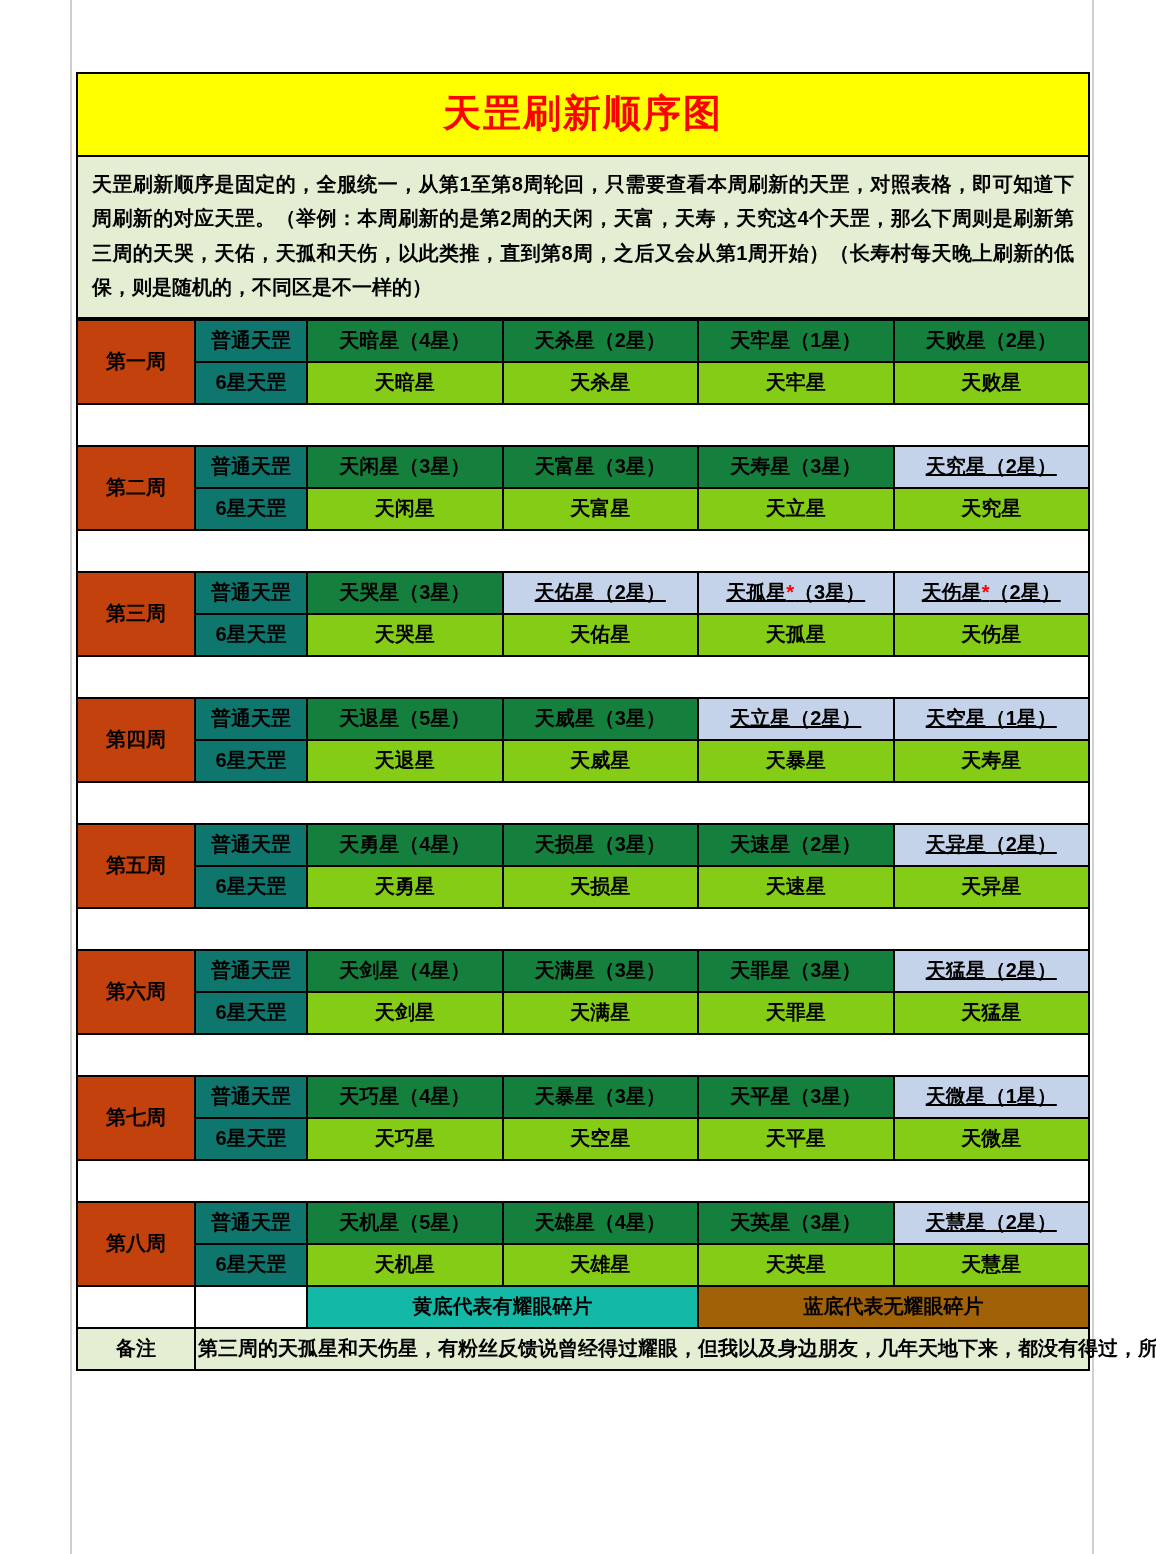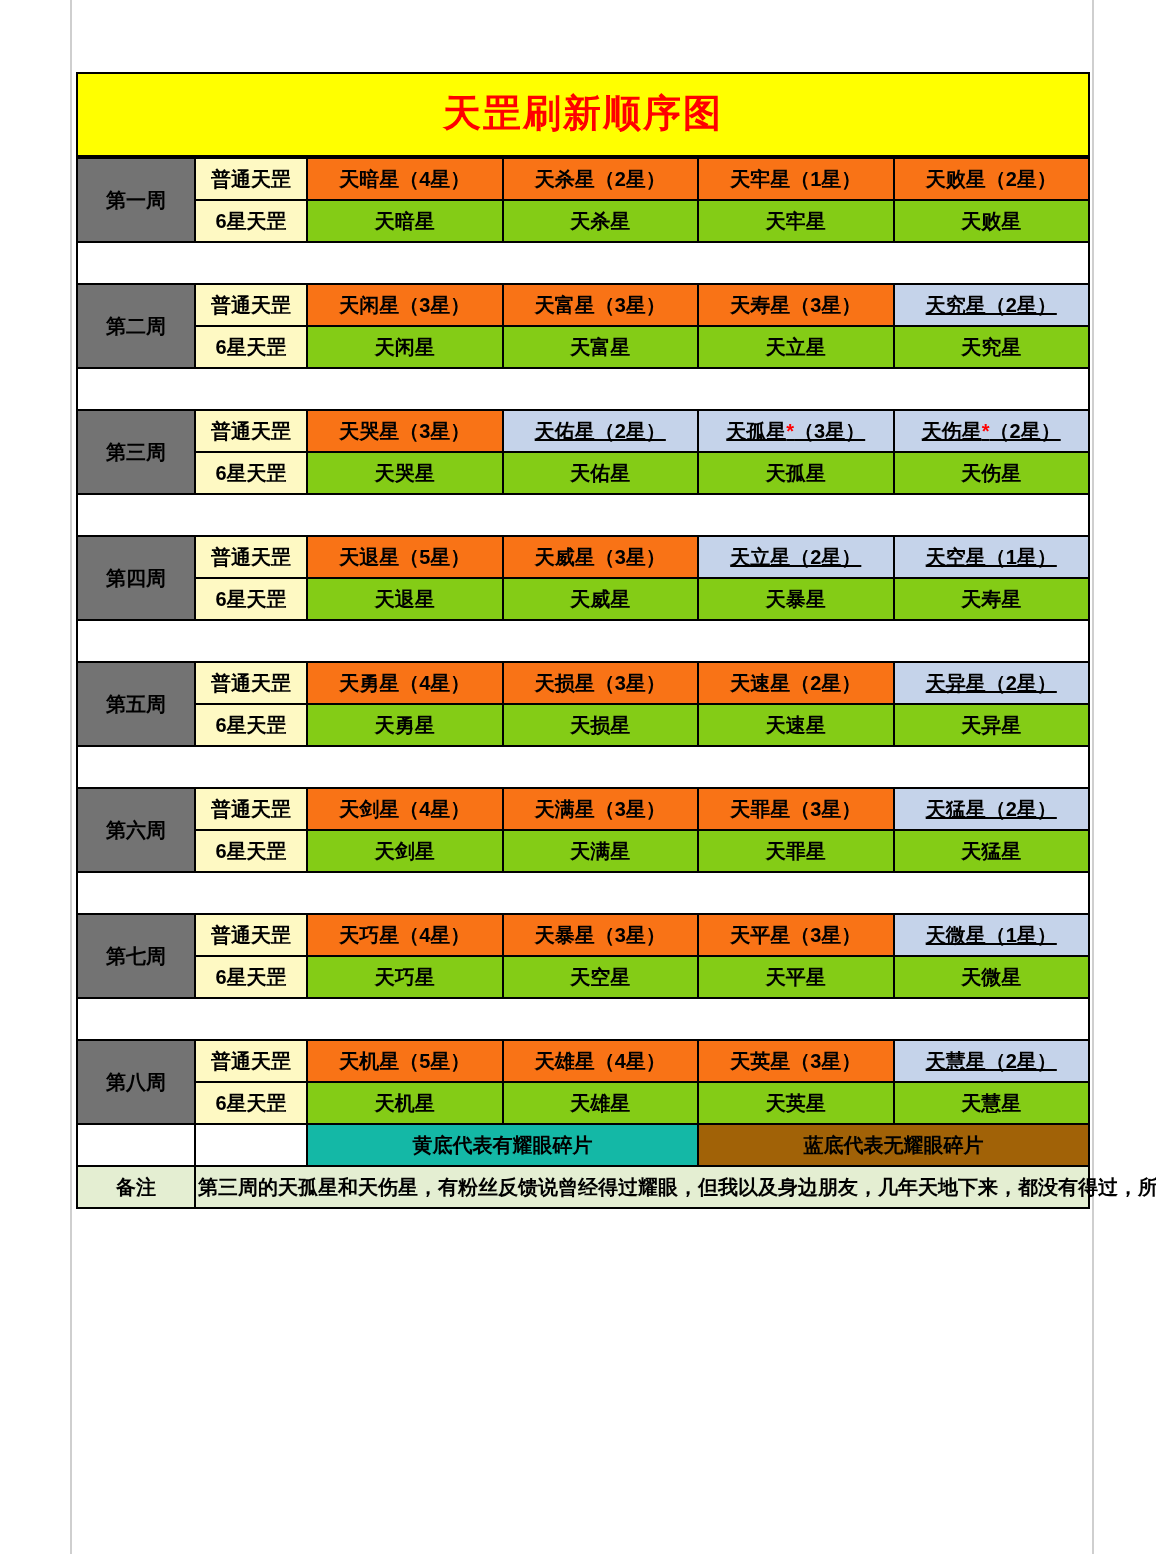--- a/index.html
+++ b/index.html
@@ -76,28 +76,28 @@
     border: 2px solid #000;
     font-size: 20px;
     font-weight: bold;
     text-align: center;
     height: 38px;
     padding: 1px 2px;
     color: #000;
     white-space: nowrap;
   }
   .wk-label {
-    background: #737373;
+    background: #c2410c;
     width: 112px;
   }
   .row-type {
-    background: #fef9c3;
+    background: #0f766e;
     width: 106px;
   }
-  .yellow { background: #f97316; }
+  .yellow { background: #15803d; }
   .blue   { background: #c5d3ea; text-decoration: underline; }
   .peach  { background: #84cc16; }
   .spacer-row td {
     border: none;
     height: 34px;
     background: #ffffff;
   }
   .spacer-row td.edge {
     border-left: 2px solid #000;
     border-right: 2px solid #000;
@@ -139,20 +139,21 @@
 <div class="page">
   <div class="left-rule"></div>
   <div class="right-rule"></div>
 
   <div class="content">
 
     <div class="title-bar">
       <div class="title">天罡刷新顺序图</div>
     </div>
 
+    <div class="intro">天罡刷新顺序是固定的，全服统一，从第1至第8周轮回，只需要查看本周刷新的天罡，对照表格，即可知道下周刷新的对应天罡。（举例：本周刷新的是第2周的天闲，天富，天寿，天究这4个天罡，那么下周则是刷新第三周的天哭，天佑，天孤和天伤，以此类推，直到第8周，之后又会从第1周开始）（长寿村每天晚上刷新的低保，则是随机的，不同区是不一样的）</div>
 
     <table class="grid">
       <tbody id="table-body">
           <tr>
             <td class="wk-label" rowspan="2">第一周</td>
             <td class="row-type">普通天罡</td>
             <td class="yellow">天暗星（4星）</td>
             <td class="yellow">天杀星（2星）</td>
             <td class="yellow">天牢星（1星）</td>
             <td class="yellow">天败星（2星）</td>

